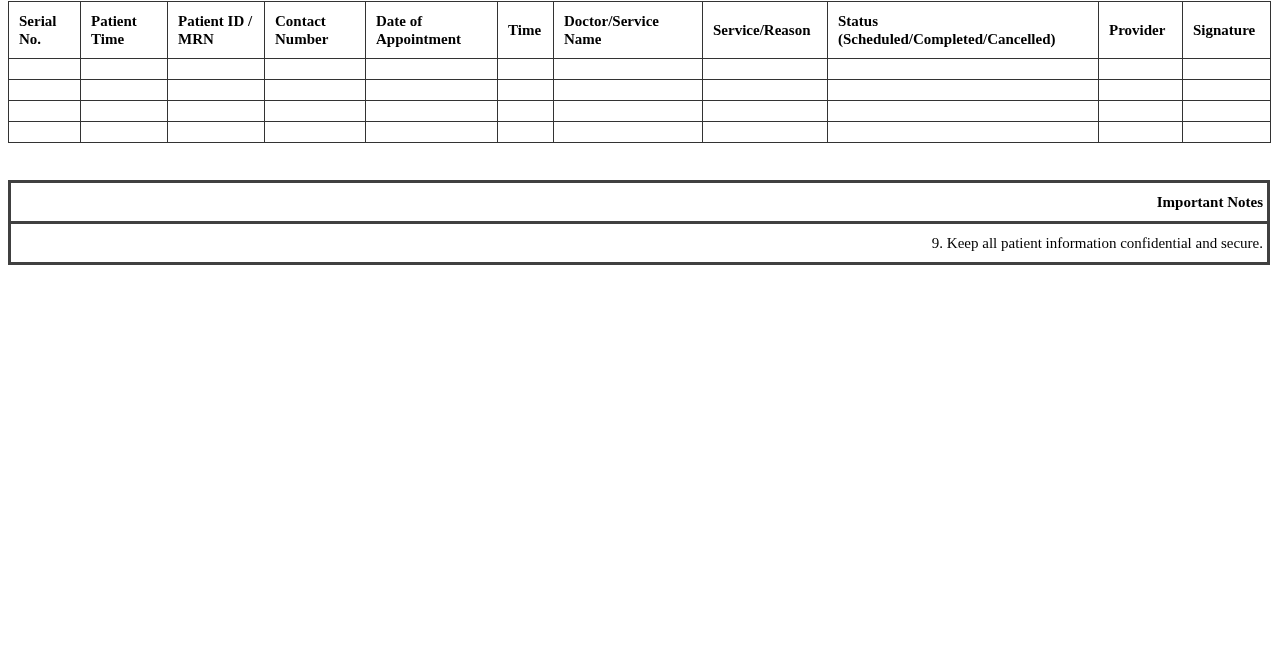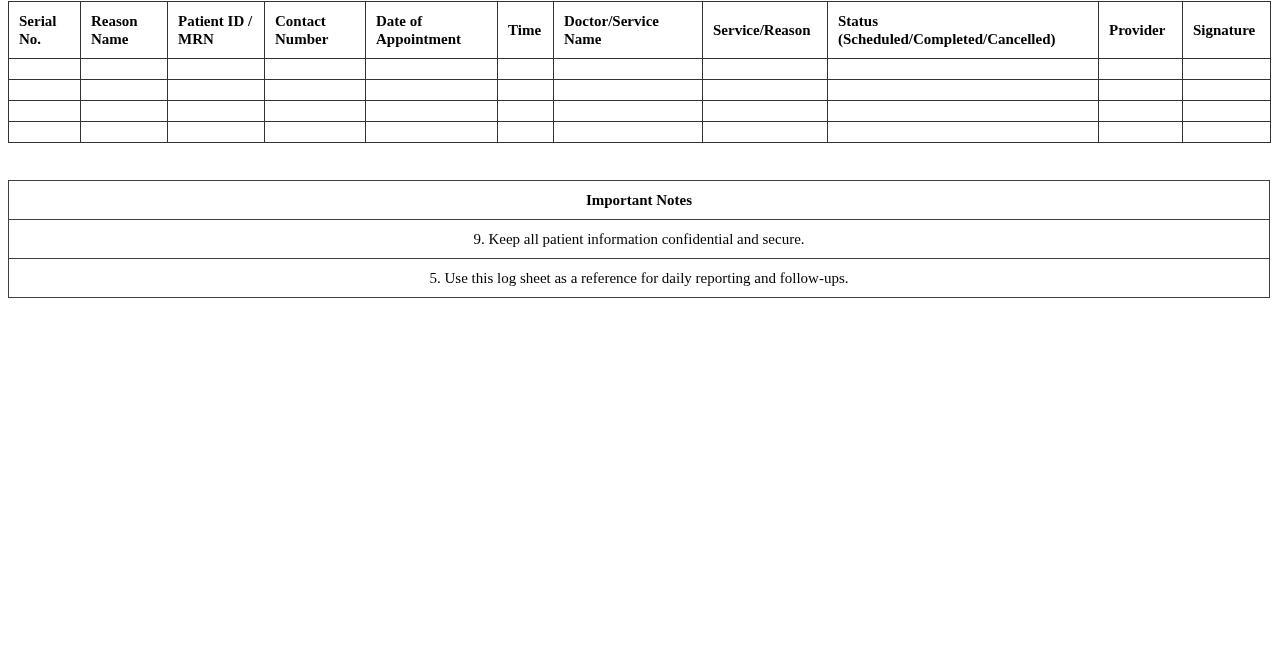--- a/index.html
+++ b/index.html
@@ -20,23 +20,23 @@
     vertical-align: middle;
   }
   .log-table th {
     font-weight: bold; font-size: 15px; line-height: 18px; height: 56px;
   }
   .log-table td { height: 20px; }
   .notes-table {
     position: absolute; left: 8px; top: 180px; width: 1262px;
   }
   .notes-table th, .notes-table td {
-    border: 1px solid #404040;
+    border: 3px solid #404040;
     padding: 0 4px;
-    text-align: center;
+    text-align: right;
     height: 38px;
     font-size: 15px;
   }
   .notes-table th { font-weight: bold; }
 </style>
 </head>
 <body>
 
 <table class="log-table">
   <colgroup>
@@ -48,21 +48,21 @@
       <col style="width:56px">
       <col style="width:149px">
       <col style="width:125px">
     <col style="width:271px">
       <col style="width:84px">
       <col style="width:88px">
   </colgroup>
   <thead>
     <tr>
       <th>Serial No.</th>
-      <th>Reason Name</th>
+      <th>Patient Time</th>
       <th>Patient ID / MRN</th>
       <th>Contact Number</th>
       <th>Date of Appointment</th>
       <th>Time</th>
       <th>Doctor/Service Name</th>
       <th>Service/Reason</th>
       <th>Status (Scheduled/Completed/Cancelled)</th>
       <th>Provider</th>
       <th>Signature</th>
     </tr>
@@ -126,17 +126,14 @@
 <table class="notes-table">
   <thead>
     <tr>
         <th>Important Notes</th>
       </tr>
   </thead>
   <tbody>
     <tr>
         <td>9. Keep all patient information confidential and secure.</td>
       </tr>
-    <tr>
-        <td>5. Use this log sheet as a reference for daily reporting and follow-ups.</td>
-      </tr>
   </tbody>
 </table>
 
 </body></html>

